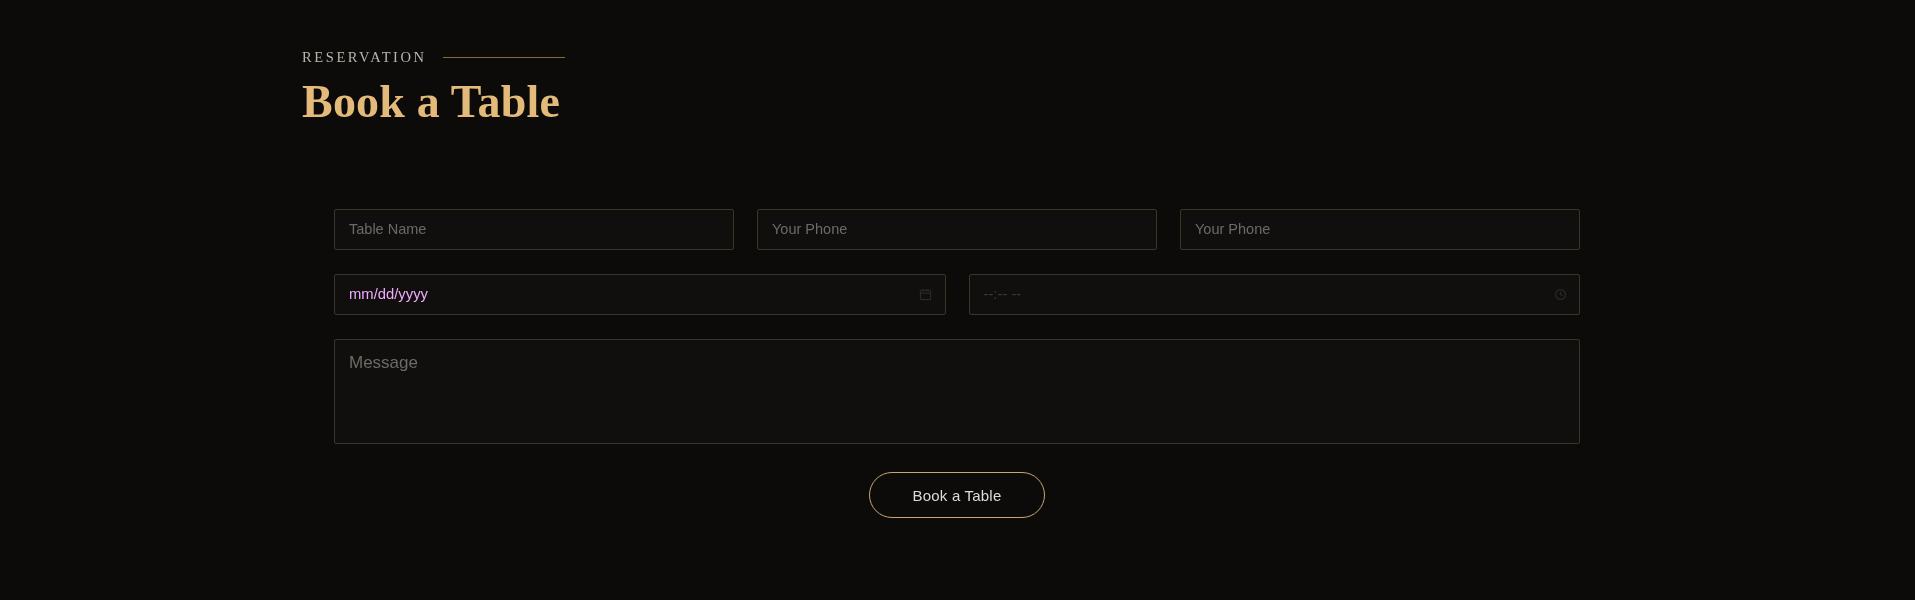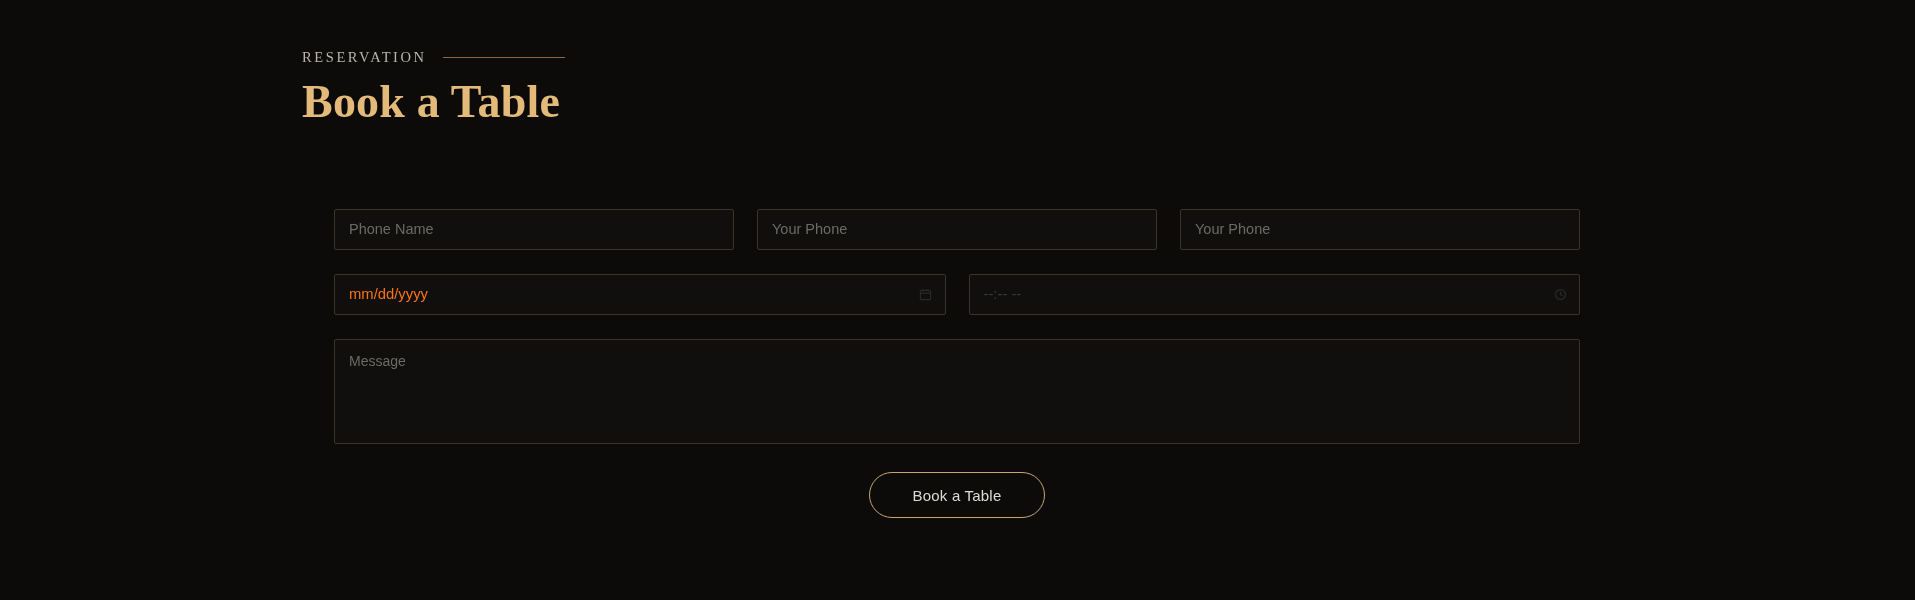--- a/index.html
+++ b/index.html
@@ -91,21 +91,21 @@
     line-height: 1;
     overflow: hidden;
   }
   .field .ph {
     color: #6d6a66;
     font-size: 14.5px;
     white-space: nowrap;
   }
   
   .field.native .val {
-    color: #f97316;
+    color: #f0abfc;
     font-size: 14.8px;
     white-space: nowrap;
   }
   .field.native.dim .val {
     color: #3b3935;
   }
   .field .picker-icon {
     position: absolute;
     right: 12px;
     top: 50%;
@@ -120,21 +120,21 @@
   .field .picker-icon svg { display: block; }
 
   .textarea-field {
     width: 100%;
     height: 105px;
     background: #100f0d;
     border: 1px solid #3a3527;
     border-radius: 2px;
     padding: 13px 14px;
     font-family: "Liberation Sans", sans-serif;
-    font-size: 14px;
+    font-size: 17px;
     color: #6d6a66;
     line-height: 1.2;
   }
 
   .row.message { margin-bottom: 0; }
 
   
   .submit-wrap {
     display: flex;
     justify-content: center;
@@ -169,21 +169,21 @@
       <div class="eyebrow-rule"></div>
     </div>
     <h1 class="page-title">Book a Table</h1>
   </div>
 
   <div class="form">
 
     <div class="row">
       <div class="cell">
         <div class="field">
-          <span class="ph">Phone Name</span>
+          <span class="ph">Table Name</span>
         </div>
       </div>
       <div class="cell">
         <div class="field">
           <span class="ph">Your Phone</span>
         </div>
       </div>
       <div class="cell">
         <div class="field">
           <span class="ph">Your Phone</span>

